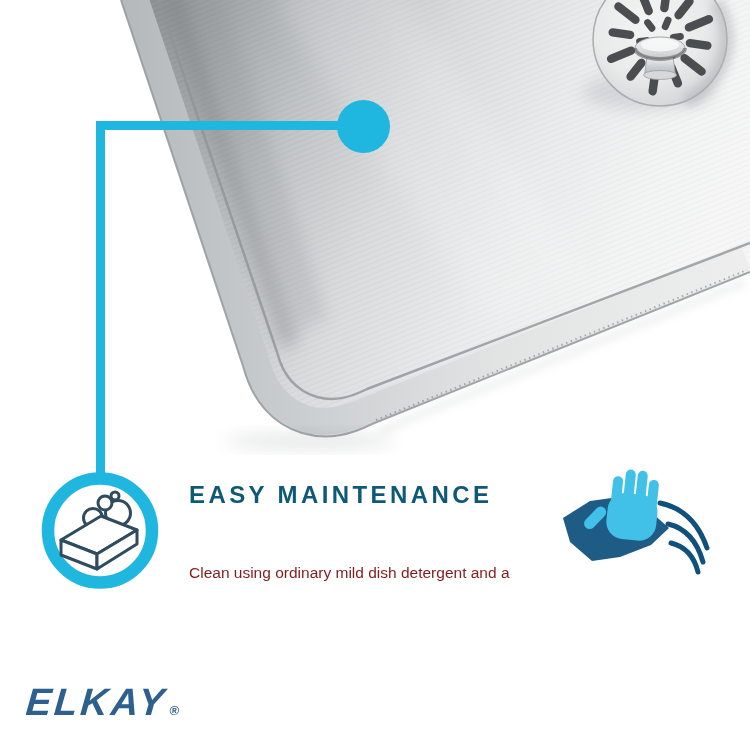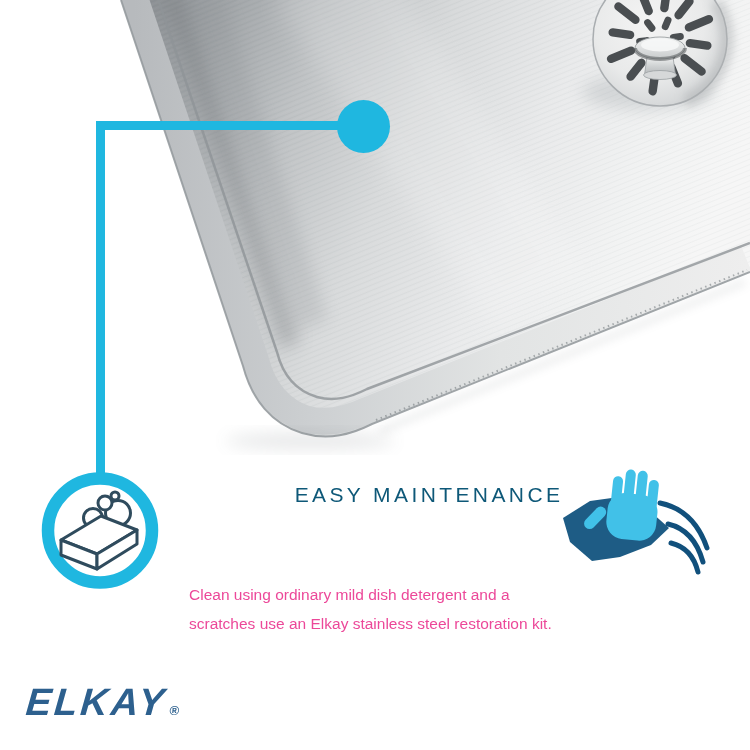--- a/index.html
+++ b/index.html
@@ -12,27 +12,27 @@
   #sink-photo{left:0;top:0;width:750px;height:455px;}
   
   #callout-hline{left:96px;top:121px;width:268px;height:9px;background:#1fb7e0;}
   #callout-vline{left:96px;top:121px;width:9px;height:352px;background:#1fb7e0;}
   #callout-dot{left:337px;top:100px;width:53px;height:53px;border-radius:50%;background:#1fb7e0;}
   
   #soap-badge{left:41px;top:472px;width:118px;height:118px;}
   
   #headline{
     left:189px;top:481px;width:480px;
-    color:#0e5878;font-size:21px;font-weight:normal;
-    letter-spacing:3.4px;line-height:28.5px;white-space:nowrap;text-align:center;
+    color:#0e5878;font-size:24px;font-weight:bold;
+    letter-spacing:3.4px;line-height:28.5px;white-space:nowrap;
   }
   
   #body-copy{
-    left:189px;top:580px;width:400px;
-    color:#ec4899;font-size:15.5px;line-height:29.4px;white-space:nowrap;
+    left:189px;top:558px;width:400px;
+    color:#7f1d1d;font-size:15.5px;line-height:29.4px;white-space:nowrap;
   }
   
   #wipe-figure{left:556px;top:466px;width:165px;text-align:center;}
   #wipe-figure .lbl{font-size:15px;color:#3e5c6d;margin-top:1px;}
   
   #elkay-logo{
     left:26px;top:681px;color:#2d608e;
     font-size:38px;font-weight:bold;font-style:italic;
     letter-spacing:3px;transform:skewX(-5deg);white-space:nowrap;
   }
@@ -161,21 +161,20 @@
     </g>
   </svg>
 </div>
 
 <div class="abs" id="headline">
   <div>EASY MAINTENANCE</div>
 </div>
 
 <div class="abs" id="body-copy">
   <div>Clean using ordinary mild dish detergent and a</div>
-  <div>scratches use an Elkay stainless steel restoration kit.</div>
 </div>
 
 <div class="abs" id="wipe-figure">
   <svg width="165" height="110" viewBox="0 0 165 110">
 
     <path d="M 7 52 L 34 35 L 63 31 L 95 46 L 113 62 L 95 79 L 64 91 L 36 95 L 14 76 Z" fill="#1e5c85"></path>
 
     <g transform="rotate(6 77 50)" fill="#41c1e8">
       <rect x="40" y="44" width="11" height="27" rx="5.5" transform="rotate(38 45 48)"></rect>
       <rect x="53.5" y="12" width="10" height="30" rx="5"></rect>

